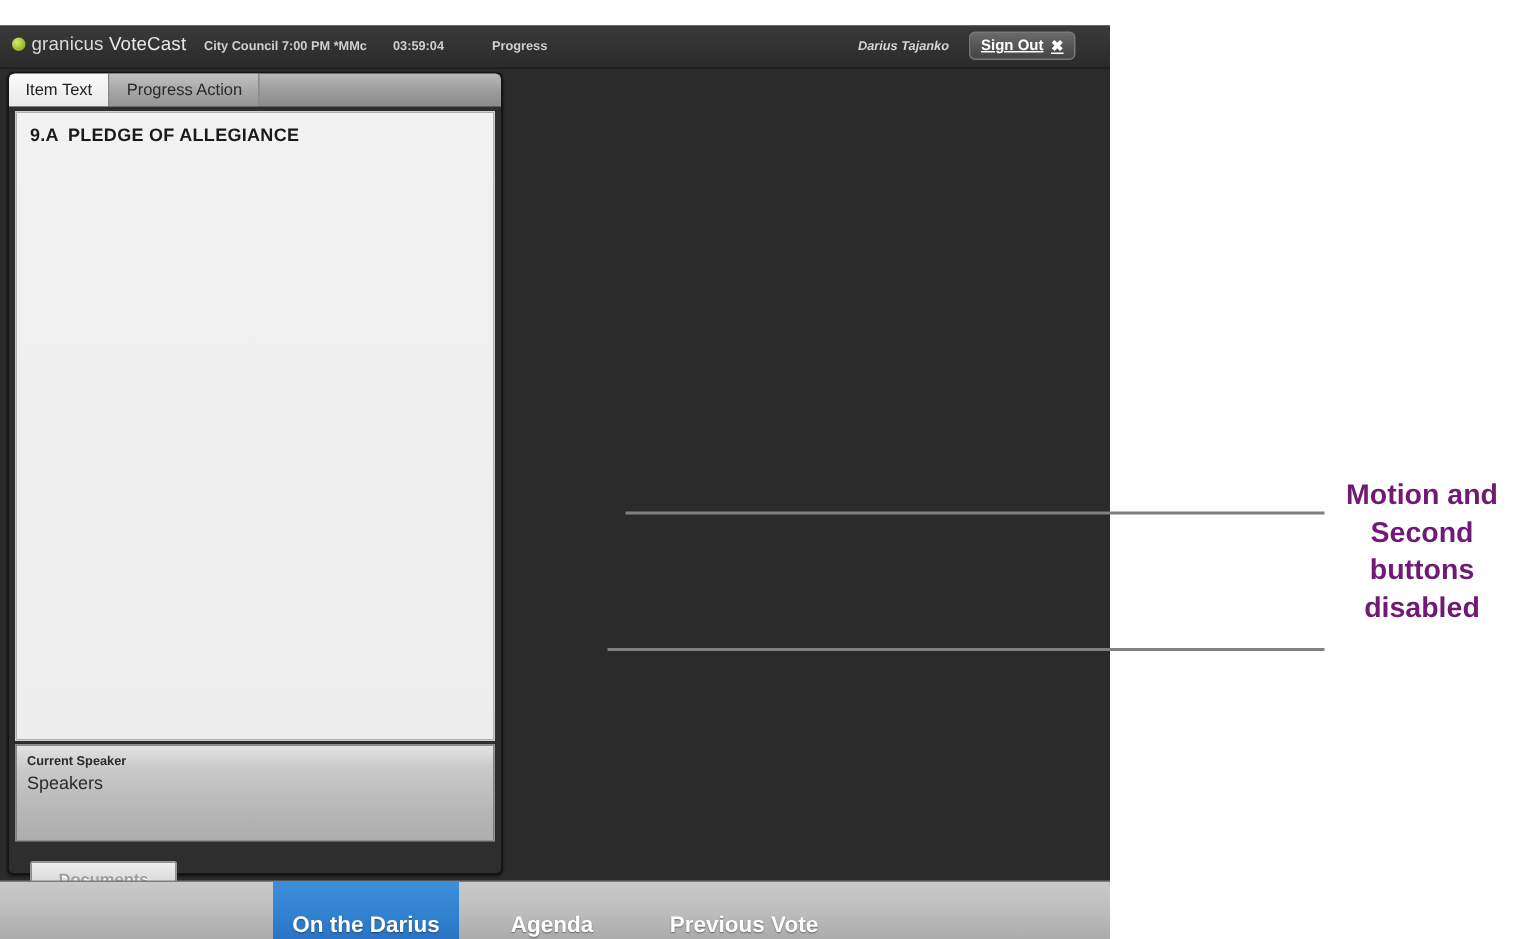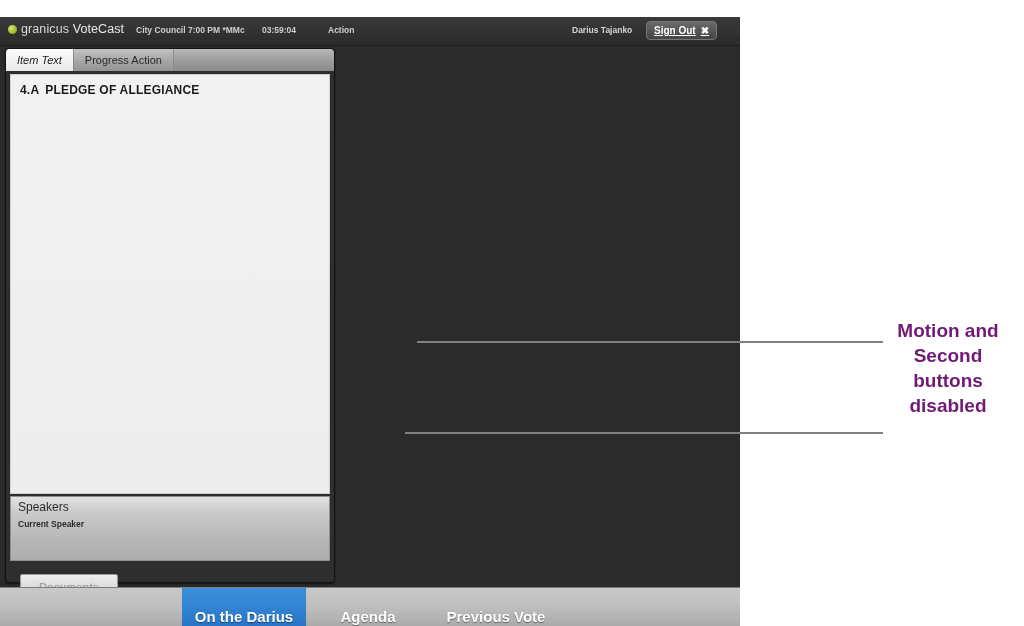--- a/index.html
+++ b/index.html
@@ -65,20 +65,21 @@
     font-size: 8.5px;
     font-weight: bold;
     white-space: nowrap;
   }
   #meeting-name { left: 136px; text-align: center; }
   #meeting-timer { left: 262px; }
   #meeting-status { left: 328px; }
   #user-name {
     left: 572px;
     color: #d4d4d4;
+    font-style: italic;
   }
   #sign-out-button {
     position: absolute;
     left: 646px;
     top: 4px;
     height: 17px;
     padding: 0 7px;
     display: flex;
     align-items: center;
     gap: 5px;
@@ -138,21 +139,20 @@
     font-size: 11px;
     color: #2a2a2a;
     cursor: pointer;
     border-right: 1px solid #8a8a8a;
     box-sizing: border-box;
     background: linear-gradient(to bottom, #c2c2c2 0%, #a6a6a6 55%, #949494 100%);
   }
   .tab.active {
     background: linear-gradient(to bottom, #fbfbfb 0%, #f0f0f0 60%, #e9e9e9 100%);
     color: #222;
-    font-style: italic;
   }
 
   
   #item-text-area {
     position: absolute;
     left: 4px;
     top: 25px;
     width: 318px;
     height: 418px;
     background: linear-gradient(to bottom, #f2f2f2 0%, #ededed 100%);
@@ -340,41 +340,41 @@
 
 <div id="app-window">
 
   <div id="header-bar">
     <div id="logo">
       <span id="logo-dot"></span>
       <span id="logo-text"><span>granicus</span> <span class="vc">VoteCast</span></span>
     </div>
     <div class="header-meta" id="meeting-name">City Council 7:00 PM *MMc</div>
     <div class="header-meta" id="meeting-timer">03:59:04</div>
-    <div class="header-meta" id="meeting-status">Action</div>
+    <div class="header-meta" id="meeting-status">Progress</div>
     <div class="header-meta" id="user-name">Darius Tajanko</div>
     <div id="sign-out-button">
       <span>Sign Out</span>
       <span id="sign-out-x">✖</span>
     </div>
   </div>
 
   <div id="left-panel">
     <div class="tab-strip">
       <div class="tab active">Item Text</div>
       <div class="tab">Progress Action</div>
     </div>
     <div id="item-text-area">
       <div id="item-text-content">
-        <span class="num">4.A</span><span>PLEDGE OF ALLEGIANCE</span>
+        <span class="num">9.A</span><span>PLEDGE OF ALLEGIANCE</span>
       </div>
     </div>
     <div id="speakers-box">
+      <div id="current-speaker-label">Current Speaker</div>
       <div id="speakers-title">Speakers</div>
-      <div id="current-speaker-label">Current Speaker</div>
     </div>
     <div id="documents-button">Documents</div>
   </div>
 
 
   <div id="bottom-nav">
     <div class="nav-tab" id="nav-tab-on-the-floor">On the Darius</div>
     <div class="nav-tab" id="nav-tab-previous-vote">Previous Vote</div>
     <div class="nav-tab" id="nav-tab-agenda">Agenda</div>
   </div>

